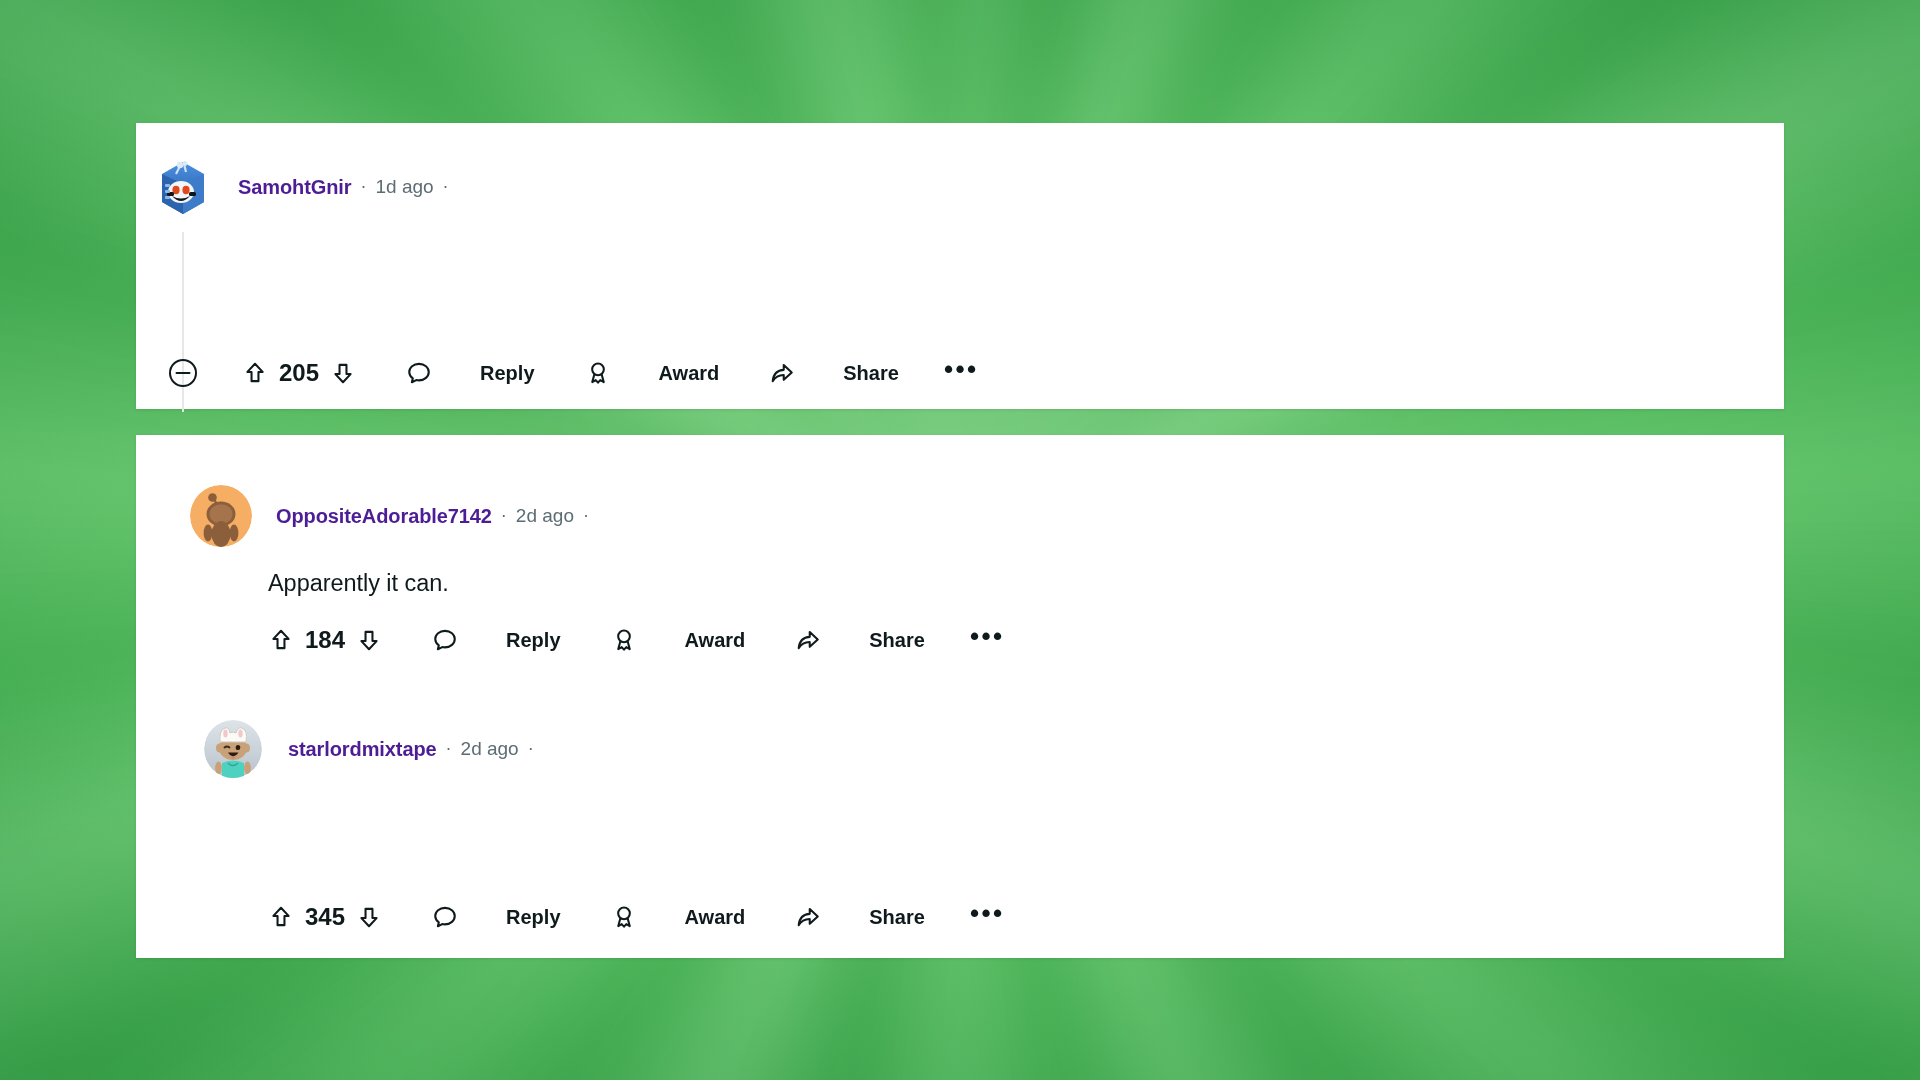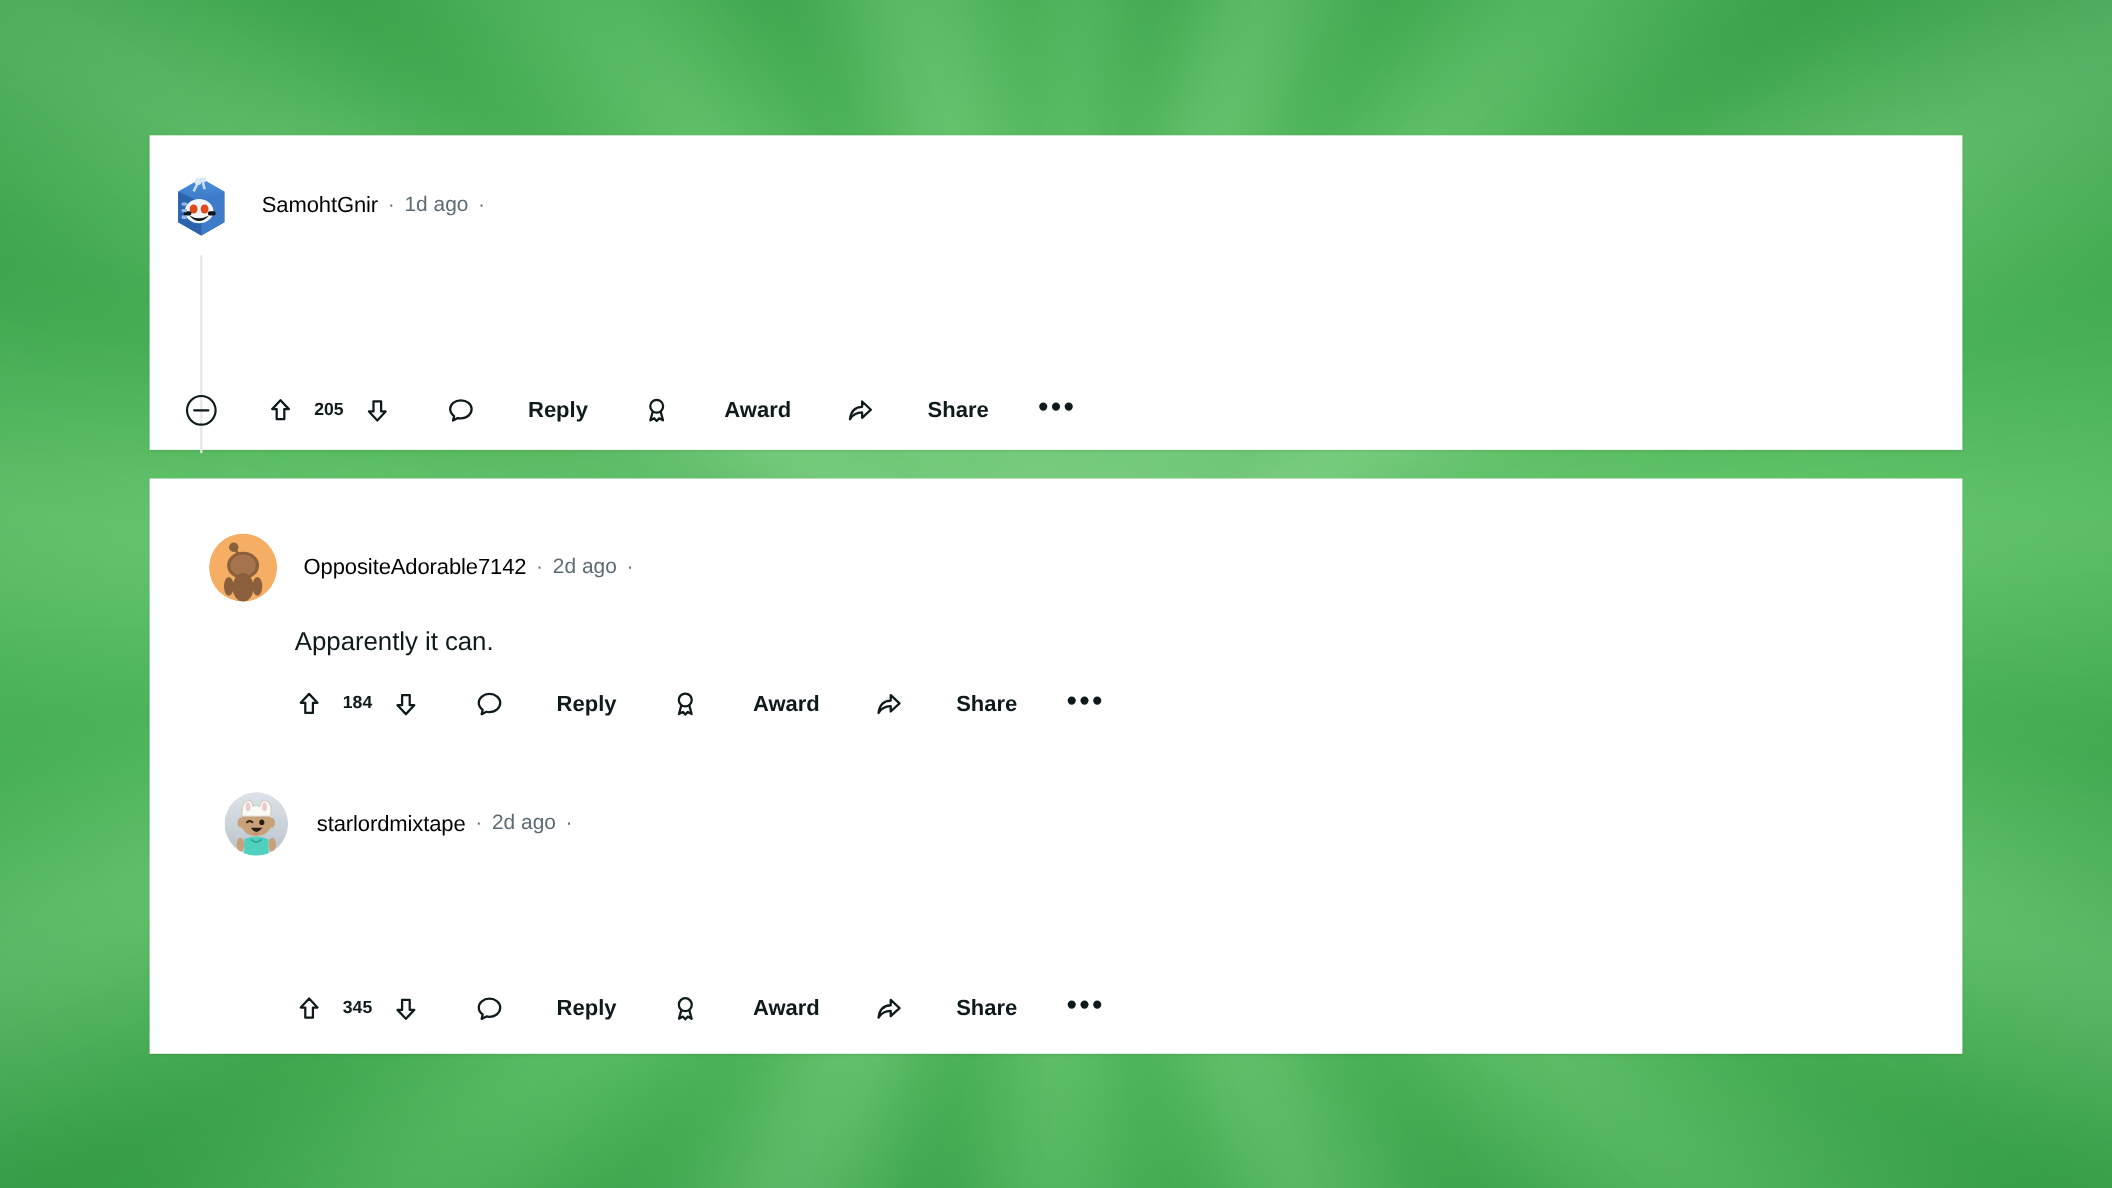--- a/index.html
+++ b/index.html
@@ -106,22 +106,22 @@
   }
   .avatar {
     flex: none;
     position: relative;
     overflow: hidden;
   }
   .avatar svg { display: block; }
 
   .uname {
     font-size: 20px;
-    font-weight: normal;
-    color: #000000;
+    font-weight: bold;
+    color: #4c1d95;
     letter-spacing: -0.1px;
     white-space: nowrap;
   }
   .dot {
     color: #5C6C74;
     font-size: 18px;
     padding: 0 9px;
     line-height: 1;
     transform: translateY(-1px);
   }
@@ -156,21 +156,21 @@
   }
   .act svg { display: block; }
   .act-label {
     font-size: 20px;
     font-weight: bold;
     color: #0F1A1C;
     margin-left: 12px;
     white-space: nowrap;
   }
   .votecount {
-    font-size: 16px;
+    font-size: 24px;
     font-weight: bold;
     color: #0F1A1C;
     margin: 0 11px;
     min-width: 40px;
     text-align: center;
   }
   .vote-group { display: flex; align-items: center; }
   .gap-xl { width: 50px; }
   .gap-lg { width: 45px; }
   .gap-md { width: 42px; }

